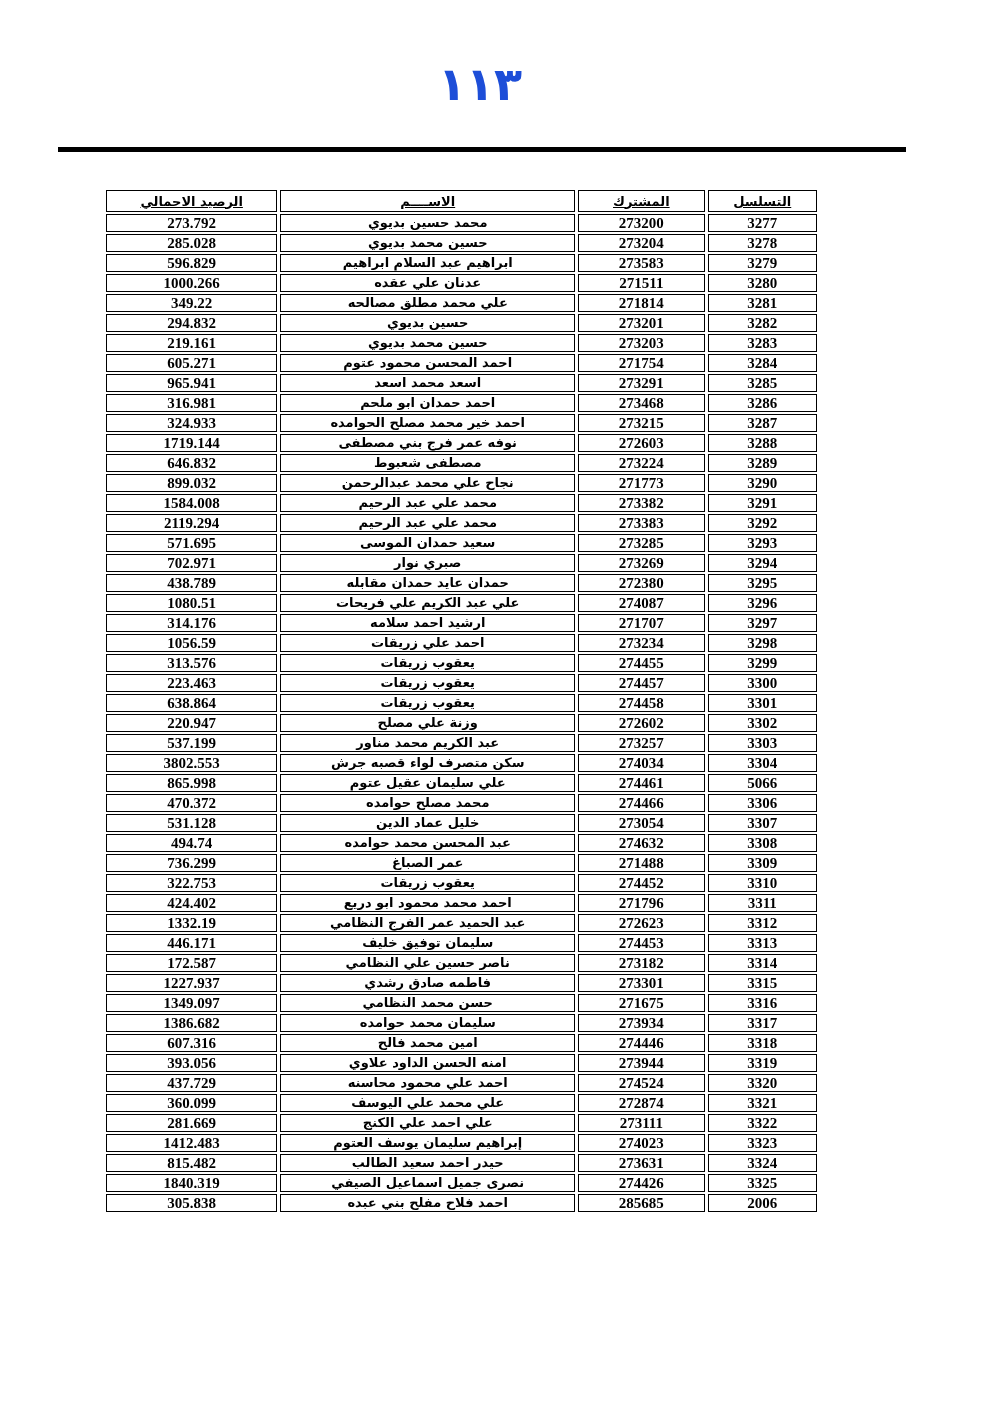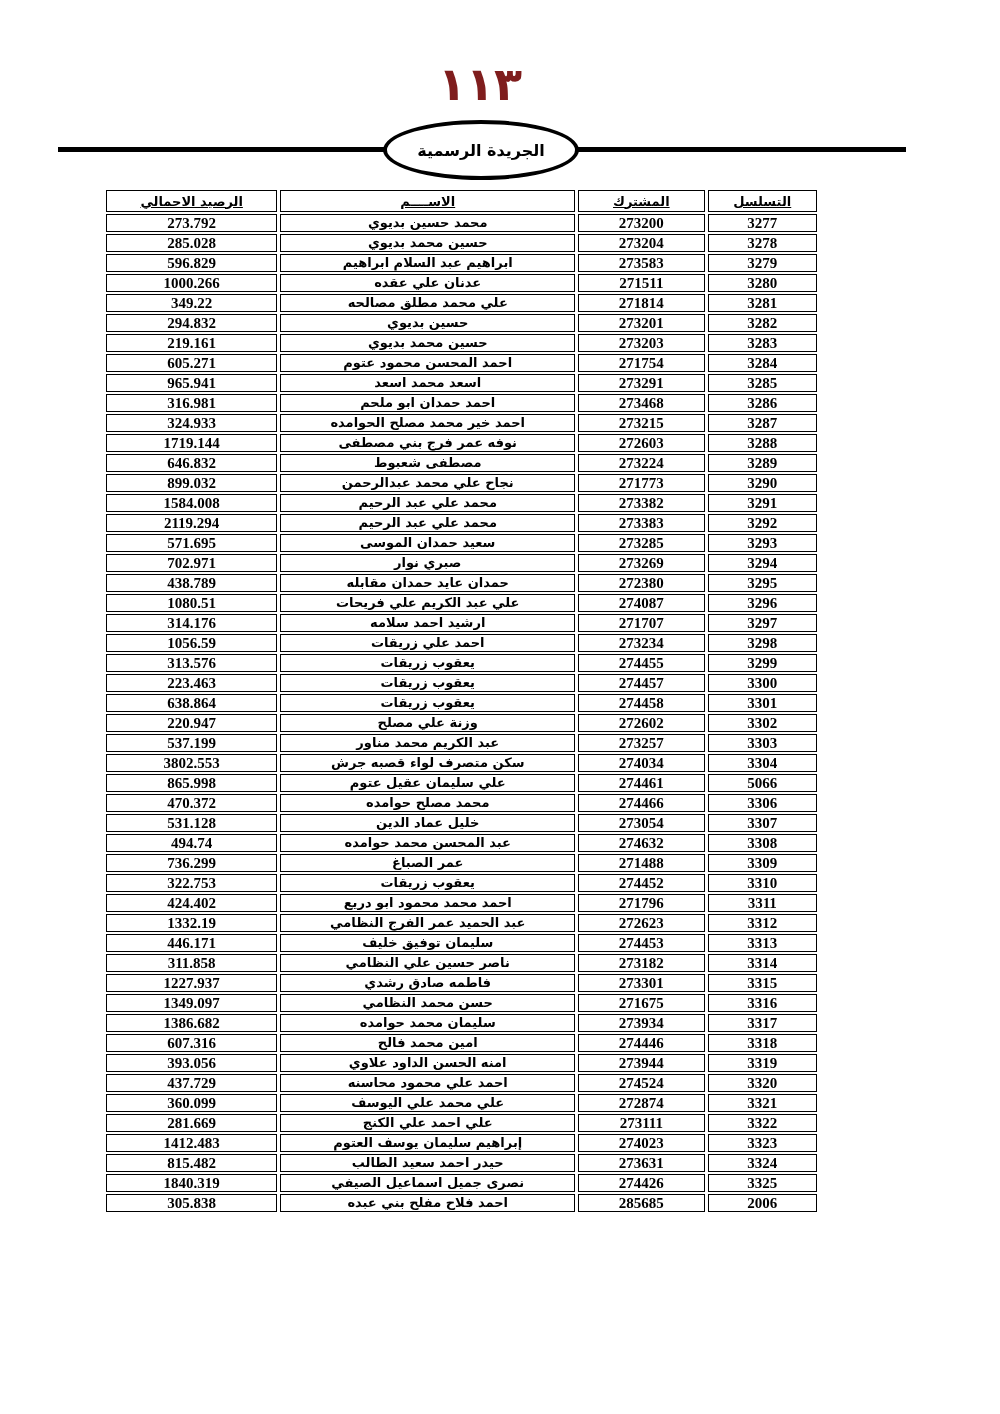--- a/index.html
+++ b/index.html
@@ -17,21 +17,21 @@
   .page-number {
     position: absolute;
     top: 58px;
     left: 0;
     width: 960px;
     text-align: center;
     font-family: "DejaVu Sans", sans-serif;
     font-weight: bold;
     font-size: 46px;
     line-height: 52px;
-    color: #7f1d1d;
+    color: #1d4ed8;
     letter-spacing: 4px;
   }
   .header-rule {
     position: absolute;
     top: 147px;
     left: 58px;
     width: 848px;
     height: 5px;
     background: #000;
   }
@@ -101,23 +101,20 @@
 </style>
 </head>
 <body>
 
 <div class="page">
 
   <div class="page-number">١١٣</div>
 
   <div class="header-rule"></div>
 
-  <div class="banner-ellipse">
-    <span class="banner-text">الجريدة الرسمية</span>
-  </div>
 
   <table class="gazette-table" dir="rtl">
     <colgroup>
       <col style="width:15.6%">
       <col style="width:18.0%">
       <col style="width:42.0%">
       <col style="width:24.4%">
     </colgroup>
     <thead>
       <tr>
@@ -384,21 +381,21 @@
       <td class="num">3313</td>
       <td class="num">274453</td>
       <td class="name">سليمان توفيق خليف</td>
       <td class="num">446.171</td>
     </tr>
 
     <tr>
       <td class="num">3314</td>
       <td class="num">273182</td>
       <td class="name">ناصر حسين علي النظامي</td>
-      <td class="num">311.858</td>
+      <td class="num">172.587</td>
     </tr>
 
     <tr>
       <td class="num">3315</td>
       <td class="num">273301</td>
       <td class="name">فاطمه صادق رشدي</td>
       <td class="num">1227.937</td>
     </tr>
 
     <tr>

